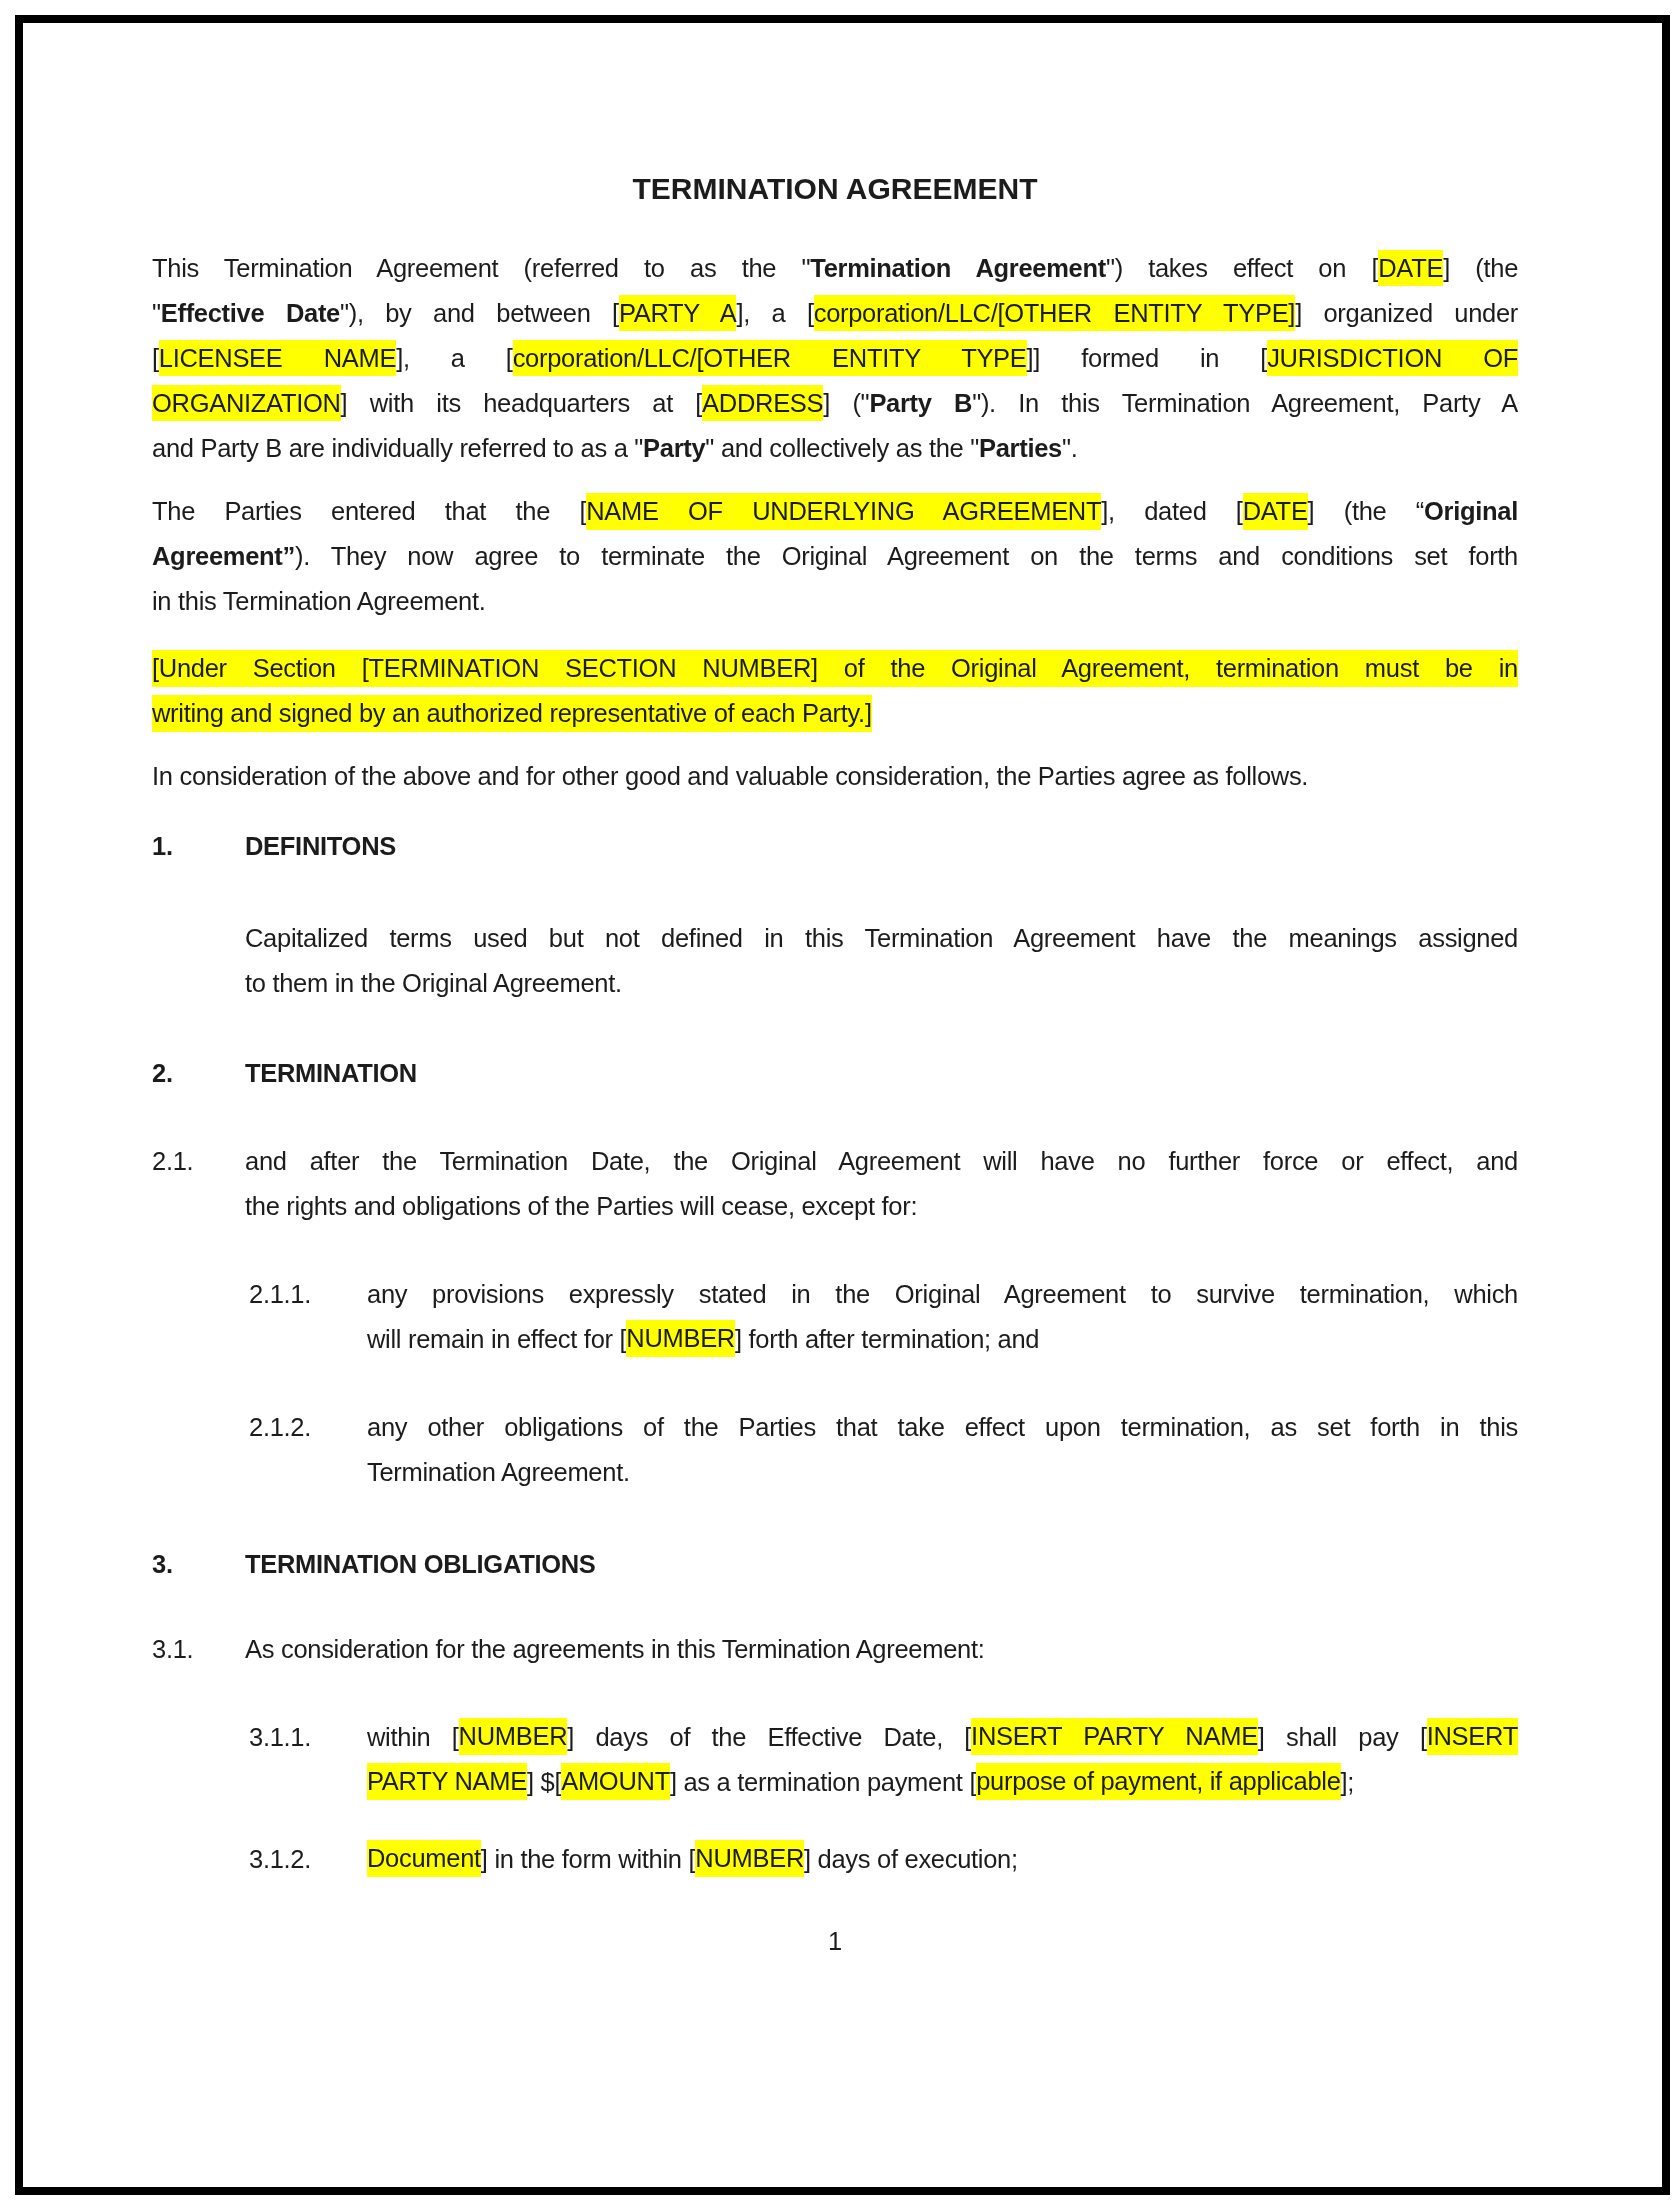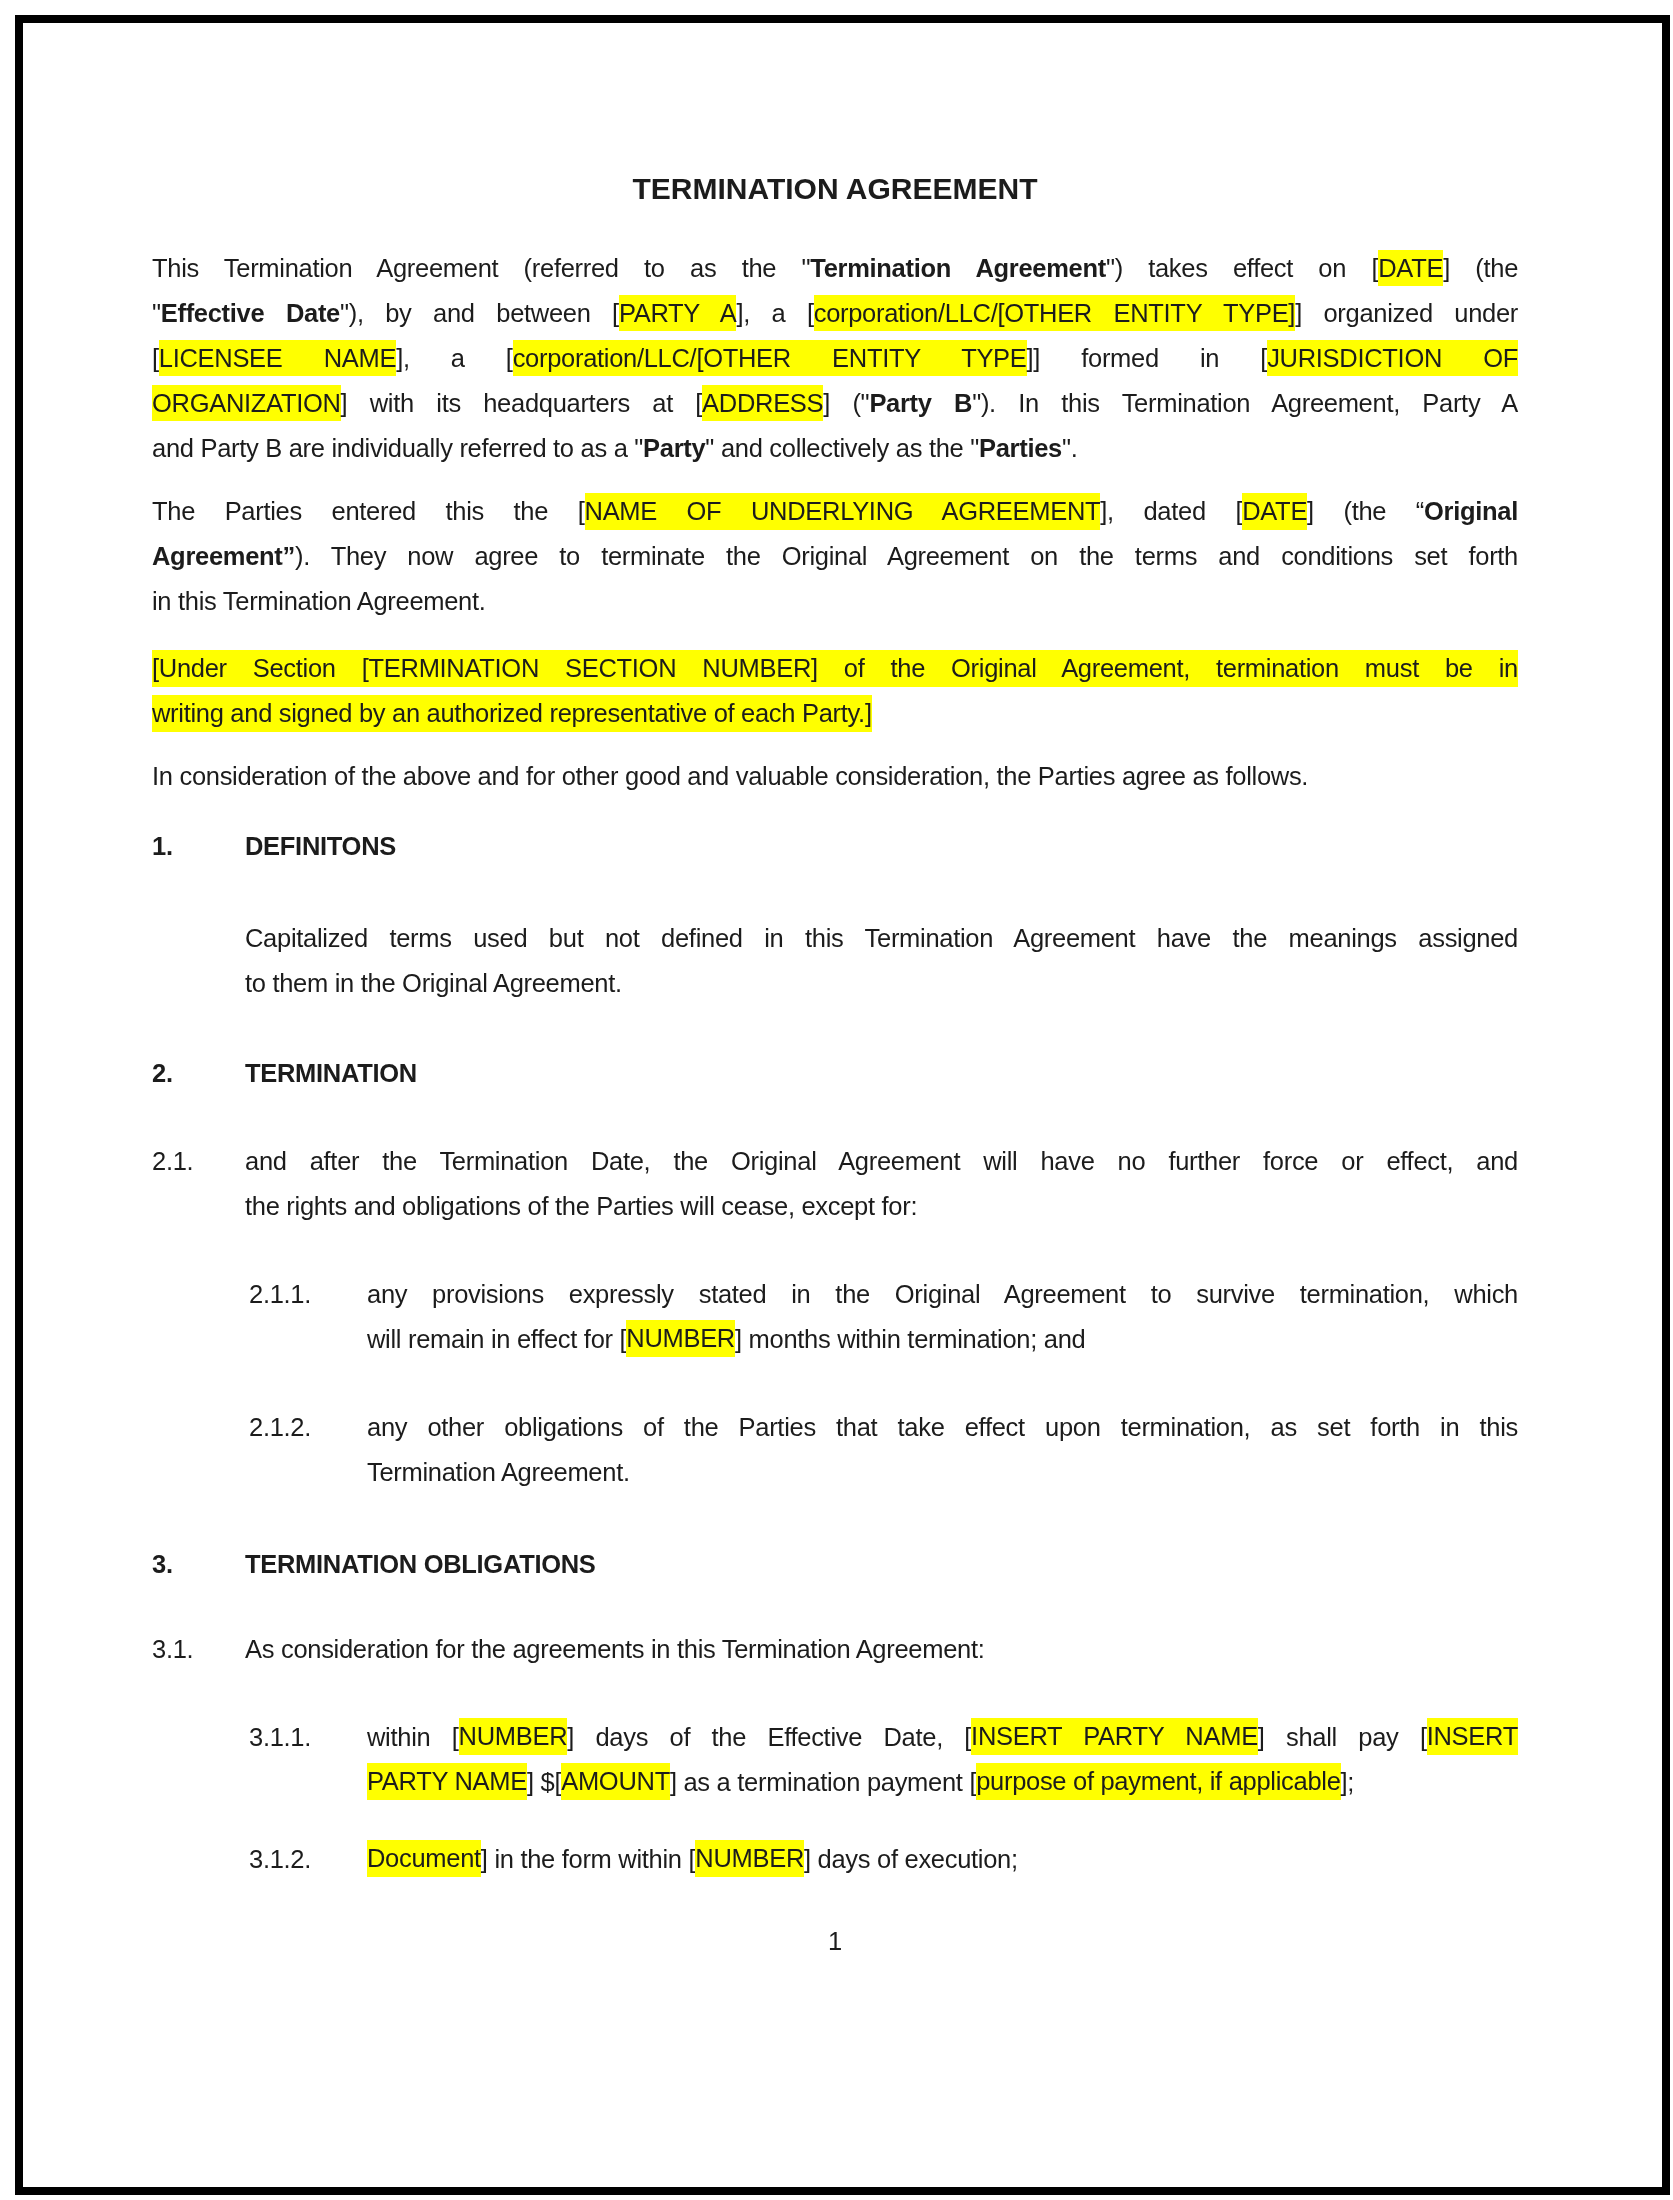--- a/index.html
+++ b/index.html
@@ -84,21 +84,21 @@
         <div class="lines">
           <div class="line just"><span>This Termination Agreement (referred to as the "</span><span class="b">Termination Agreement</span><span>") takes effect on [</span><span class="hl">DATE</span><span>] (the</span></div>
           <div class="line just"><span>"</span><span class="b">Effective Date</span><span>"), by and between [</span><span class="hl">PARTY A</span><span>], a [</span><span class="hl">corporation/LLC/[OTHER ENTITY TYPE]</span><span>] organized under</span></div>
           <div class="line just"><span>[</span><span class="hl">LICENSEE NAME</span><span>], a [</span><span class="hl">corporation/LLC/[OTHER ENTITY TYPE</span><span>]] formed in [</span><span class="hl">JURISDICTION OF</span></div>
           <div class="line just"><span class="hl">ORGANIZATION</span><span>] with its headquarters at [</span><span class="hl">ADDRESS</span><span>] ("</span><span class="b">Party B</span><span>"). In this Termination Agreement, Party A</span></div>
           <div class="line"><span>and Party B are individually referred to as a "</span><span class="b">Party</span><span>" and collectively as the "</span><span class="b">Parties</span><span>".</span></div>
         </div>
       </div>
       <div class="block">
         <div class="lines">
-          <div class="line just"><span>The Parties entered this the [</span><span class="hl">NAME OF UNDERLYING AGREEMENT</span><span>], dated [</span><span class="hl">DATE</span><span>] (the “</span><span class="b">Original</span></div>
+          <div class="line just"><span>The Parties entered that the [</span><span class="hl">NAME OF UNDERLYING AGREEMENT</span><span>], dated [</span><span class="hl">DATE</span><span>] (the “</span><span class="b">Original</span></div>
           <div class="line just"><span class="b">Agreement”</span><span>). They now agree to terminate the Original Agreement on the terms and conditions set forth</span></div>
           <div class="line"><span>in this Termination Agreement.</span></div>
         </div>
       </div>
       <div class="block">
         <div class="lines">
           <div class="line just"><span class="hl">[Under Section [TERMINATION SECTION NUMBER] of the Original Agreement, termination must be in</span></div>
           <div class="line"><span class="hl">writing and signed by an authorized representative of each Party.]</span></div>
         </div>
       </div>
@@ -129,21 +129,21 @@
         <span class="num">2.1.</span>
         <div class="lines">
           <div class="line just"><span>and after the Termination Date, the Original Agreement will have no further force or effect, and</span></div>
           <div class="line"><span>the rights and obligations of the Parties will cease, except for:</span></div>
         </div>
       </div>
       <div class="block ind3">
         <span class="num">2.1.1.</span>
         <div class="lines">
           <div class="line just"><span>any provisions expressly stated in the Original Agreement to survive termination, which</span></div>
-          <div class="line"><span>will remain in effect for [</span><span class="hl">NUMBER</span><span>] months within termination; and</span></div>
+          <div class="line"><span>will remain in effect for [</span><span class="hl">NUMBER</span><span>] forth after termination; and</span></div>
         </div>
       </div>
       <div class="block ind3">
         <span class="num">2.1.2.</span>
         <div class="lines">
           <div class="line just"><span>any other obligations of the Parties that take effect upon termination, as set forth in this</span></div>
           <div class="line"><span>Termination Agreement.</span></div>
         </div>
       </div>
       <div class="block heading ind1">

